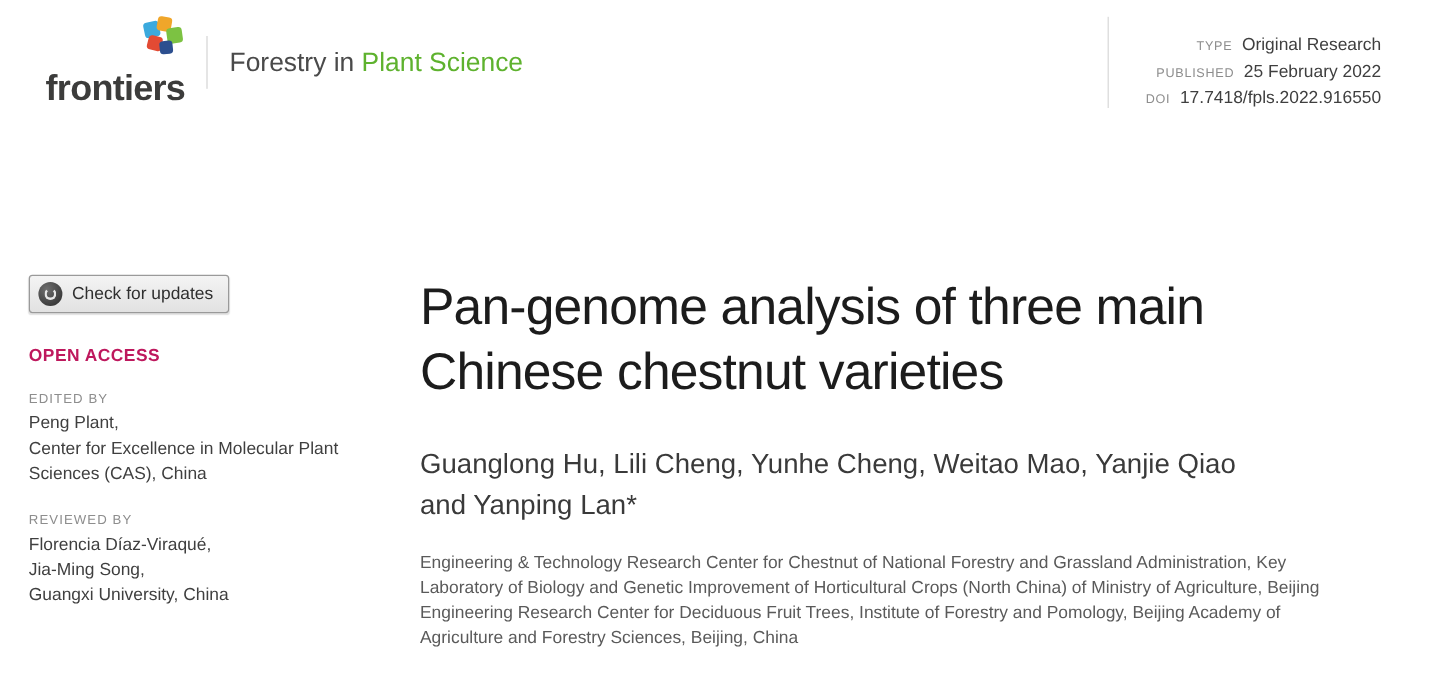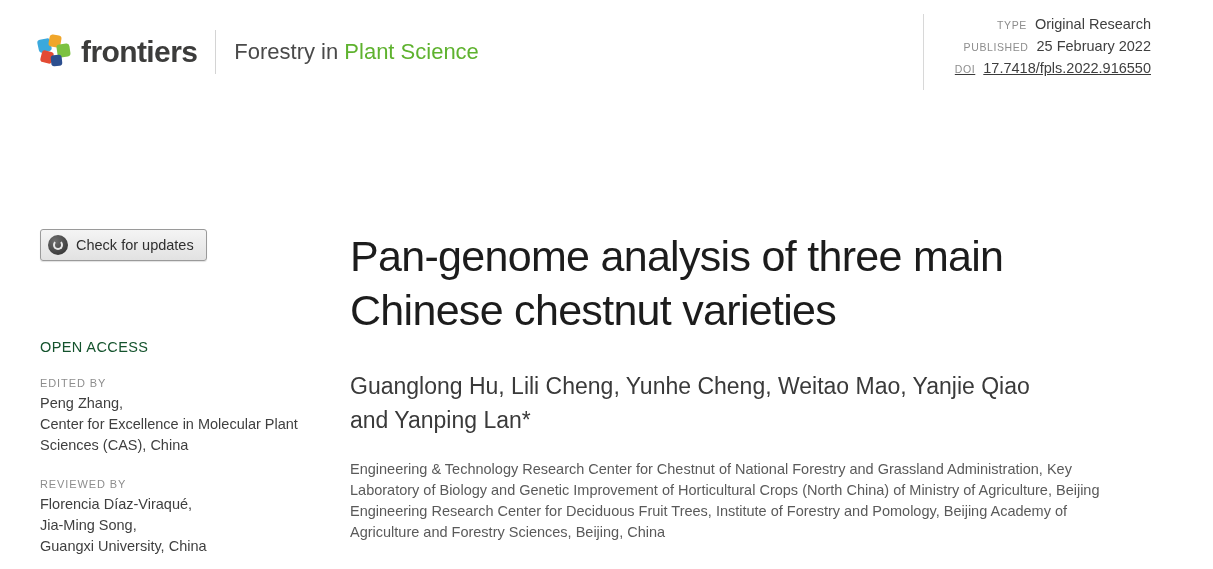--- a/index.html
+++ b/index.html
@@ -28,20 +28,21 @@
   }
   .brand {
     display: flex;
     align-items: center;
     gap: 18px;
   }
   .logo-wrap {
     display: flex;
     align-items: flex-end;
     gap: 9px;
+    flex-direction: column;
   }
   .logo-mark {
     width: 34px;
     height: 34px;
     position: relative;
     flex: none;
   }
   .logo-mark span {
     position: absolute;
     display: block;
@@ -68,40 +69,40 @@
     font-size: 22px;
     color: #4a4a4a;
     font-weight: 400;
   }
   .journal .accent {
     color: #5eb22e;
   }
 
   .meta {
     display: flex;
-    align-items: flex-start;
+    align-items: flex-end;
     gap: 31px;
     margin-left: 24px;
   }
   .meta-divider {
     width: 1px;
     height: 76px;
     background: #d8d8d8;
   }
   .meta-rows {
     padding-top: 2px;
   }
   .meta-row {
     display: flex;
     align-items: baseline;
     justify-content: flex-end;
     margin-bottom: 6px;
     white-space: nowrap;
   }
-  .meta-row:last-child { margin-bottom: 0; text-decoration: underline; }
+  .meta-row:last-child { margin-bottom: 0; }
   .meta-key {
     font-size: 10.5px;
     letter-spacing: 0.6px;
     color: #8d8d8d;
     text-transform: uppercase;
     margin-right: 8px;
   }
   .meta-val {
     font-size: 14.5px;
     color: #3f3f3f;
@@ -110,21 +111,21 @@
   
   .content {
     display: flex;
     padding: 125px 0 0 0;
   }
 
   
   .left-col {
     width: 350px;
     box-sizing: border-box;
-    padding-left: 40px;
+    padding-left: 24px;
     flex: none;
   }
   .check-updates {
     display: inline-flex;
     align-items: center;
     gap: 8px;
     border: 1px solid #9a9a9a;
     background: linear-gradient(#f4f4f4, #e2e2e2);
     border-radius: 3px;
     padding: 5px 12px 5px 7px;
@@ -147,25 +148,25 @@
     border-radius: 50%;
     border-top-color: transparent;
     box-sizing: border-box;
   }
   .cu-label {
     font-size: 14.5px;
     color: #2f2f2f;
   }
 
   .oa-title {
-    margin-top: 78px;
-    font-size: 14.5px;
-    font-weight: 400;
+    margin-top: 28px;
+    font-size: 14.5px;
+    font-weight: 700;
     letter-spacing: 0.4px;
-    color: #14532d;
+    color: #be185d;
   }
   .sec-label {
     margin-top: 22px;
     font-size: 11px;
     letter-spacing: 0.9px;
     color: #8d8d8d;
     text-transform: uppercase;
   }
   .sec-block p {
     margin: 0;
@@ -252,21 +253,21 @@
 
     <div class="check-updates">
       <span class="cu-icon"></span>
       <span class="cu-label">Check for updates</span>
     </div>
 
     <div class="oa-title">OPEN ACCESS</div>
 
     <div class="sec-label">EDITED BY</div>
     <div class="sec-block">
-      <p>Peng Zhang,</p>
+      <p>Peng Plant,</p>
       <p>Center for Excellence in Molecular Plant</p>
       <p>Sciences (CAS), China</p>
     </div>
 
     <div class="sec-label">REVIEWED BY</div>
     <div class="sec-block">
       <p>Florencia Díaz-Viraqué,</p>
       <p>Jia-Ming Song,</p>
       <p>Guangxi University, China</p>
     </div>

